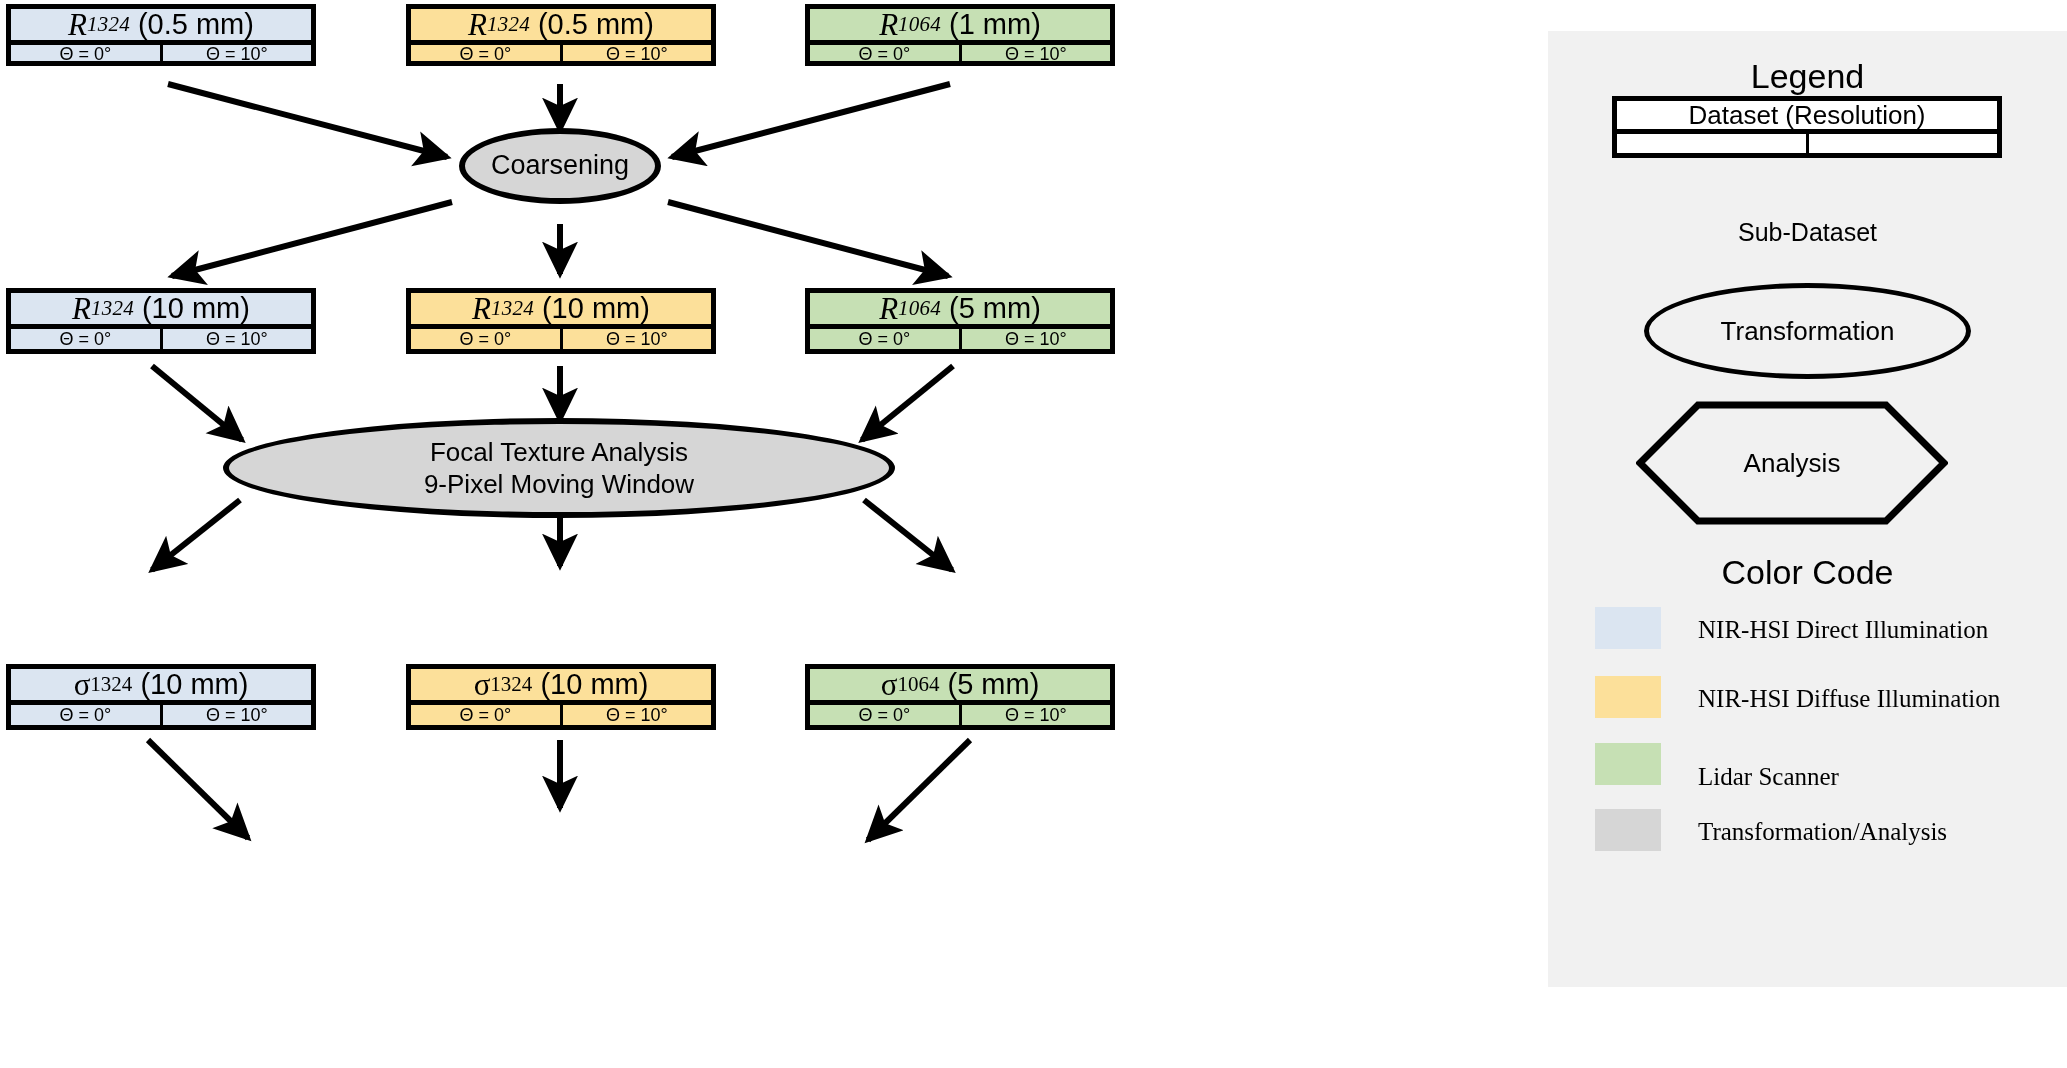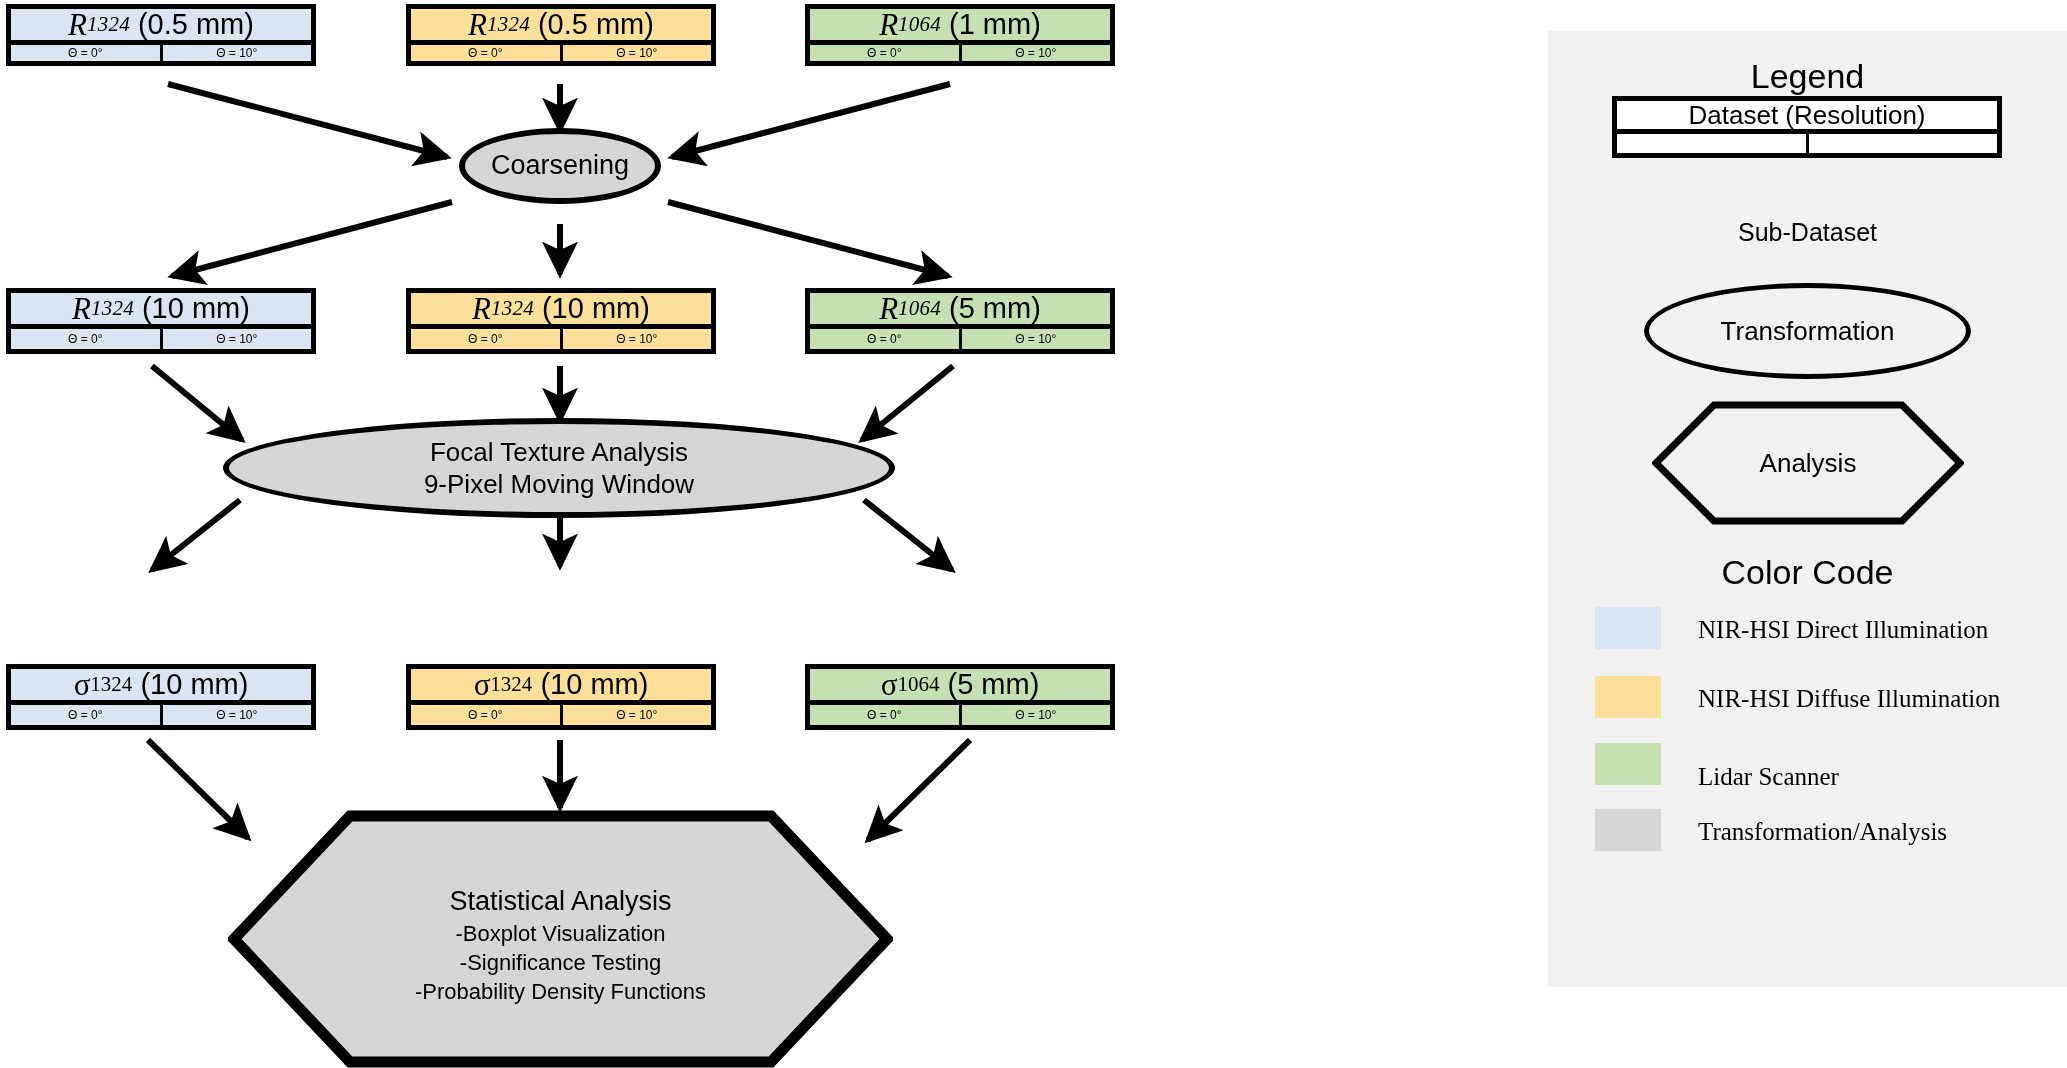--- a/index.html
+++ b/index.html
@@ -43,21 +43,21 @@
   }
   .ds-sub {
     flex: 1 1 auto;
     display: flex;
   }
   .ds-cell {
     flex: 1 1 50%;
     display: flex;
     align-items: center;
     justify-content: center;
-    font-size: 12px;
+    font-size: 18px;
     line-height: 1;
     white-space: nowrap;
   }
   .ds-cell + .ds-cell { border-left: 3px solid #000; }
 
   .c-blue   { background: #dbe5f1; }
   .c-yellow { background: #fce09a; }
   .c-green  { background: #c6e0b4; }
   .c-white  { background: #ffffff; }
 
@@ -361,51 +361,40 @@
         <span class="sigsub">1064</span>
         <span class="paren">&nbsp;</span>
         <span class="paren">(5 mm)</span>
     </div>
     <div class="ds-sub">
       <div class="ds-cell">Θ = 0°</div>
       <div class="ds-cell">Θ = 10°</div>
     </div>
   </div>
 
-  <div class="hexwrap" style="left:228px; top:810px; width:665px; height:258px;">
-    <svg width="665" height="258" viewBox="0 0 665 258">
-      <polygon points="122,6 543,6 659,129 543,252 122,252 6,129" fill="#d6d6d6" stroke="#000" stroke-width="11" stroke-linejoin="miter"></polygon>
-    </svg>
-    <div class="hexlabel" style="padding-top:6px;">
-      <span style="font-size:27px;">Statistical Analysis</span>
-      <span style="font-size:22px;">-Boxplot Visualization</span>
-      <span style="font-size:22px;">-Significance Testing</span>
-      <span style="font-size:22px;">-Probability Density Functions</span>
-    </div>
-  </div>
 
   <div id="legend-panel">
 
     <div class="legend-title" style="top:26px;">Legend</div>
 
     <div class="ds-box c-white" style="left:64px; top:65px; width:390px; height:62px;">
       <div class="ds-title" style="font-size:26px;">Dataset (Resolution)</div>
       <div class="ds-sub">
         <div class="ds-cell"></div>
         <div class="ds-cell"></div>
       </div>
     </div>
 
     <div class="legend-caption" style="top:186px;">Sub-Dataset</div>
 
     <div class="lg-ellipse" style="left:96px; top:252px; width:327px; height:96px;">
       <span>Transformation</span>
     </div>
 
-    <div class="hexwrap" style="left:104px; top:370px; width:312px; height:124px;">
+    <div class="hexwrap" style="left:88px; top:370px; width:312px; height:124px;">
       <svg width="312" height="124" viewBox="0 0 312 124">
         <polygon points="62,4 250,4 308,62 250,120 62,120 4,62" fill="transparent" stroke="#000" stroke-width="7" stroke-linejoin="miter"></polygon>
       </svg>
       <div class="hexlabel">
         <span style="font-size:26px;">Analysis</span>
       </div>
     </div>
 
     <div class="legend-title" style="top:522px;">Color Code</div>
 

